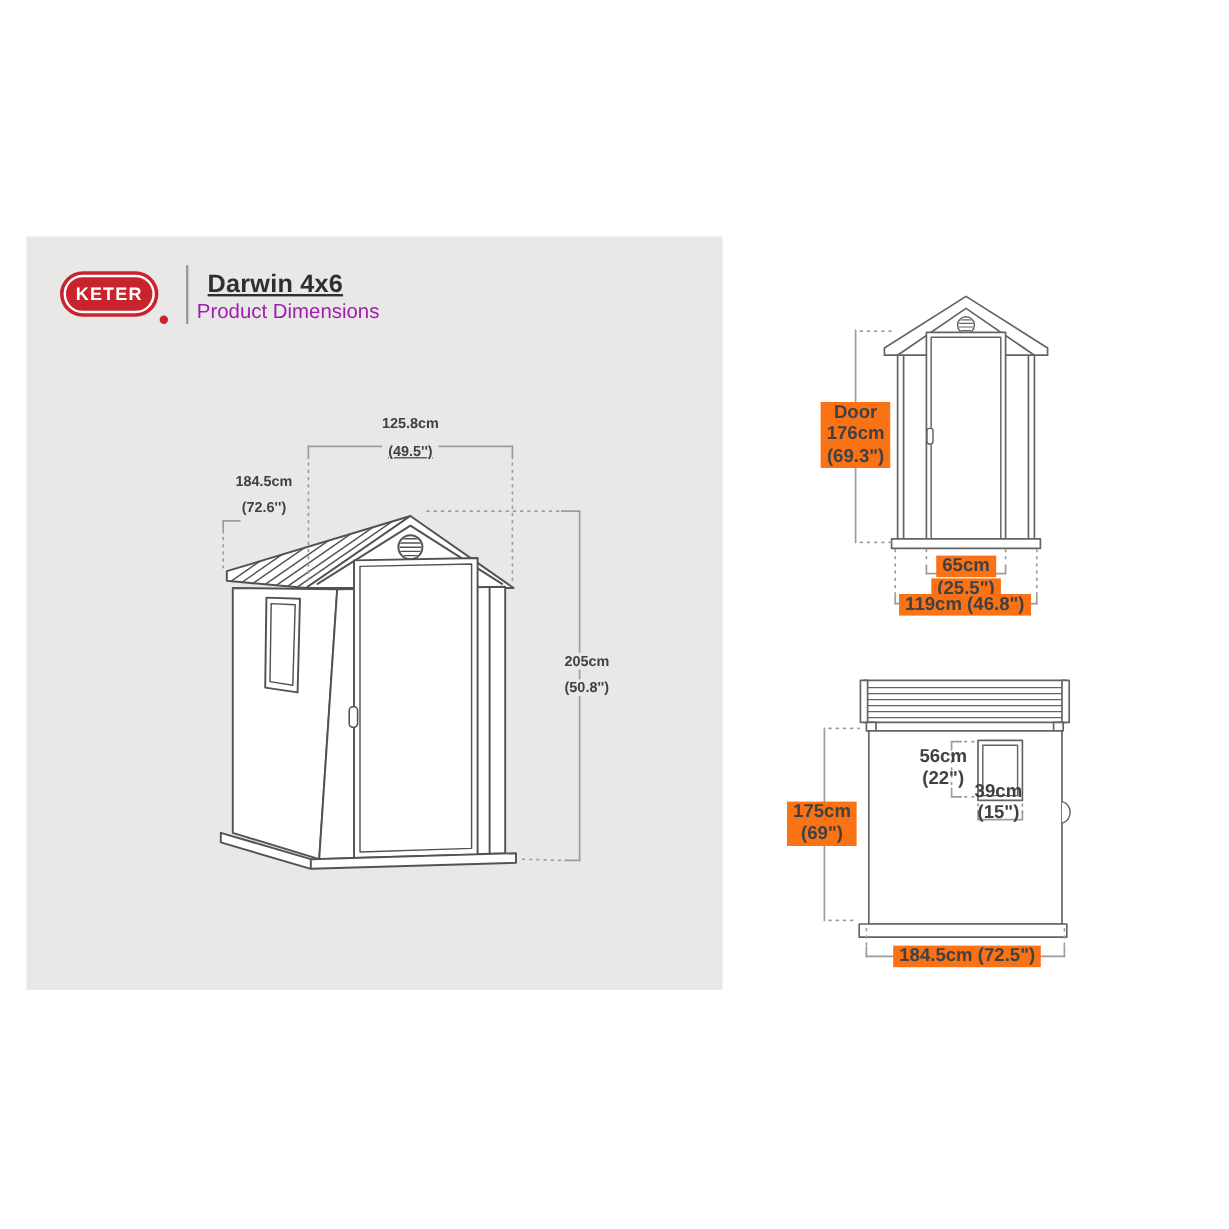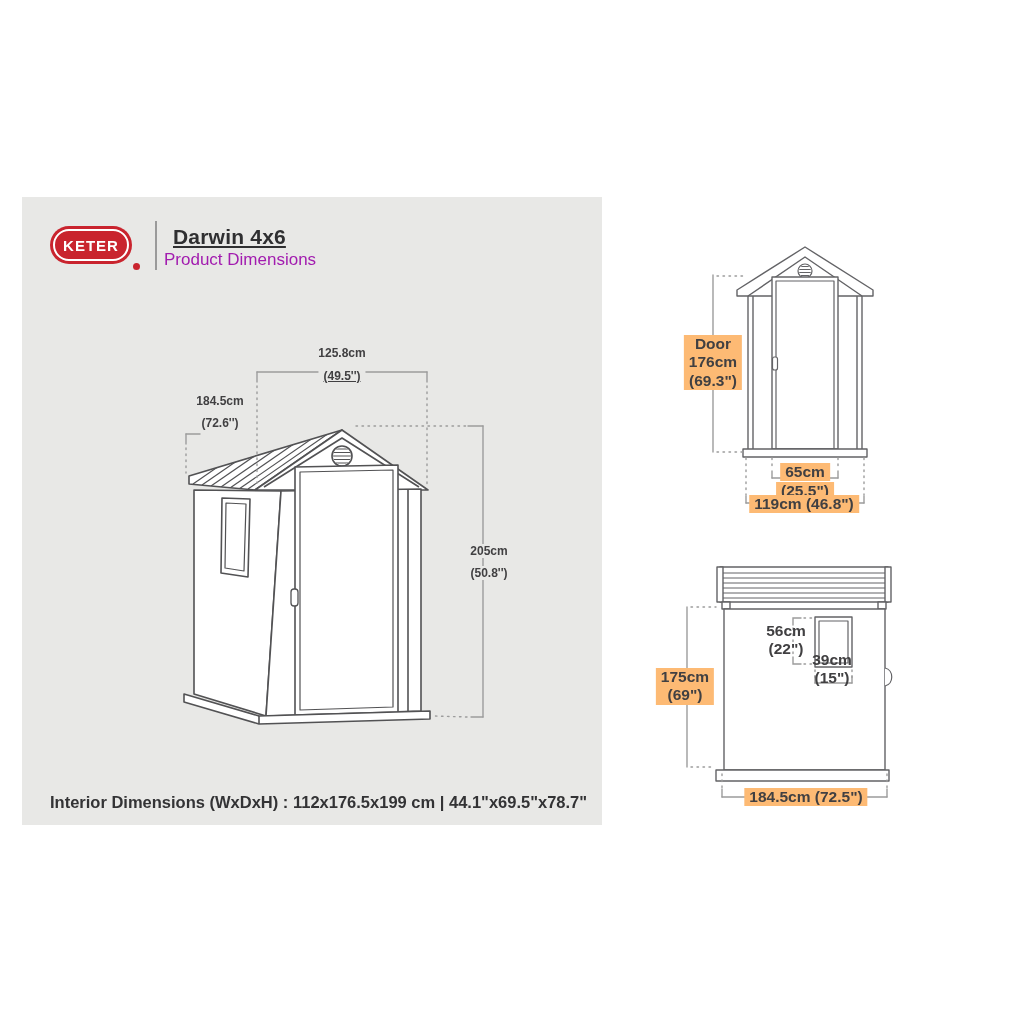--- a/index.html
+++ b/index.html
@@ -19,21 +19,21 @@
   .title { position:absolute; left:173px; top:225px; font-size:21px; font-weight:bold; color:#2f2f31; letter-spacing:0.2px;text-decoration:underline; }
   .subtitle { position:absolute; left:164px; top:250px; font-size:17px; color:#a21caf; }
 
   svg.diagram { position:absolute; left:0; top:0; width:1024px; height:1024px; }
 
   .dim-label { position:absolute; transform:translateX(-50%); text-align:center; color:#414042;
                font-weight:600; white-space:nowrap; line-height:1.18; }
   .big { font-size:12px; }
   .small { font-size:15.5px; }
   .bg-gray { background:#e8e8e6; padding:0 5px; }
-  .bg-white { background:#fdba74; padding:0 5px; }
+  .bg-white { background:#f97316; padding:0 5px; }
 
   .footer-text { position:absolute; left:50px; top:793px; font-size:16.5px; font-weight:600; color:#333335; }
 </style>
 </head>
 <body>
 
 <div class="page">
 
   <div class="panel"></div>
 
@@ -221,15 +221,14 @@
   <div class="dim-label small" style="left:786px; top:622px;">
     <div>56cm</div>
     <div>(22")</div>
   </div>
   <div class="dim-label small" style="left:832px; top:651px;">
     <div>39cm</div>
     <div>(15")</div>
   </div>
   <div class="dim-label small bg-white" style="left:806px; top:788px;">184.5cm (72.5")</div>
 
-  <div class="footer-text">Interior Dimensions (WxDxH) : 112x176.5x199 cm | 44.1"x69.5"x78.7"</div>
 
 </div>
 
 </body></html>

